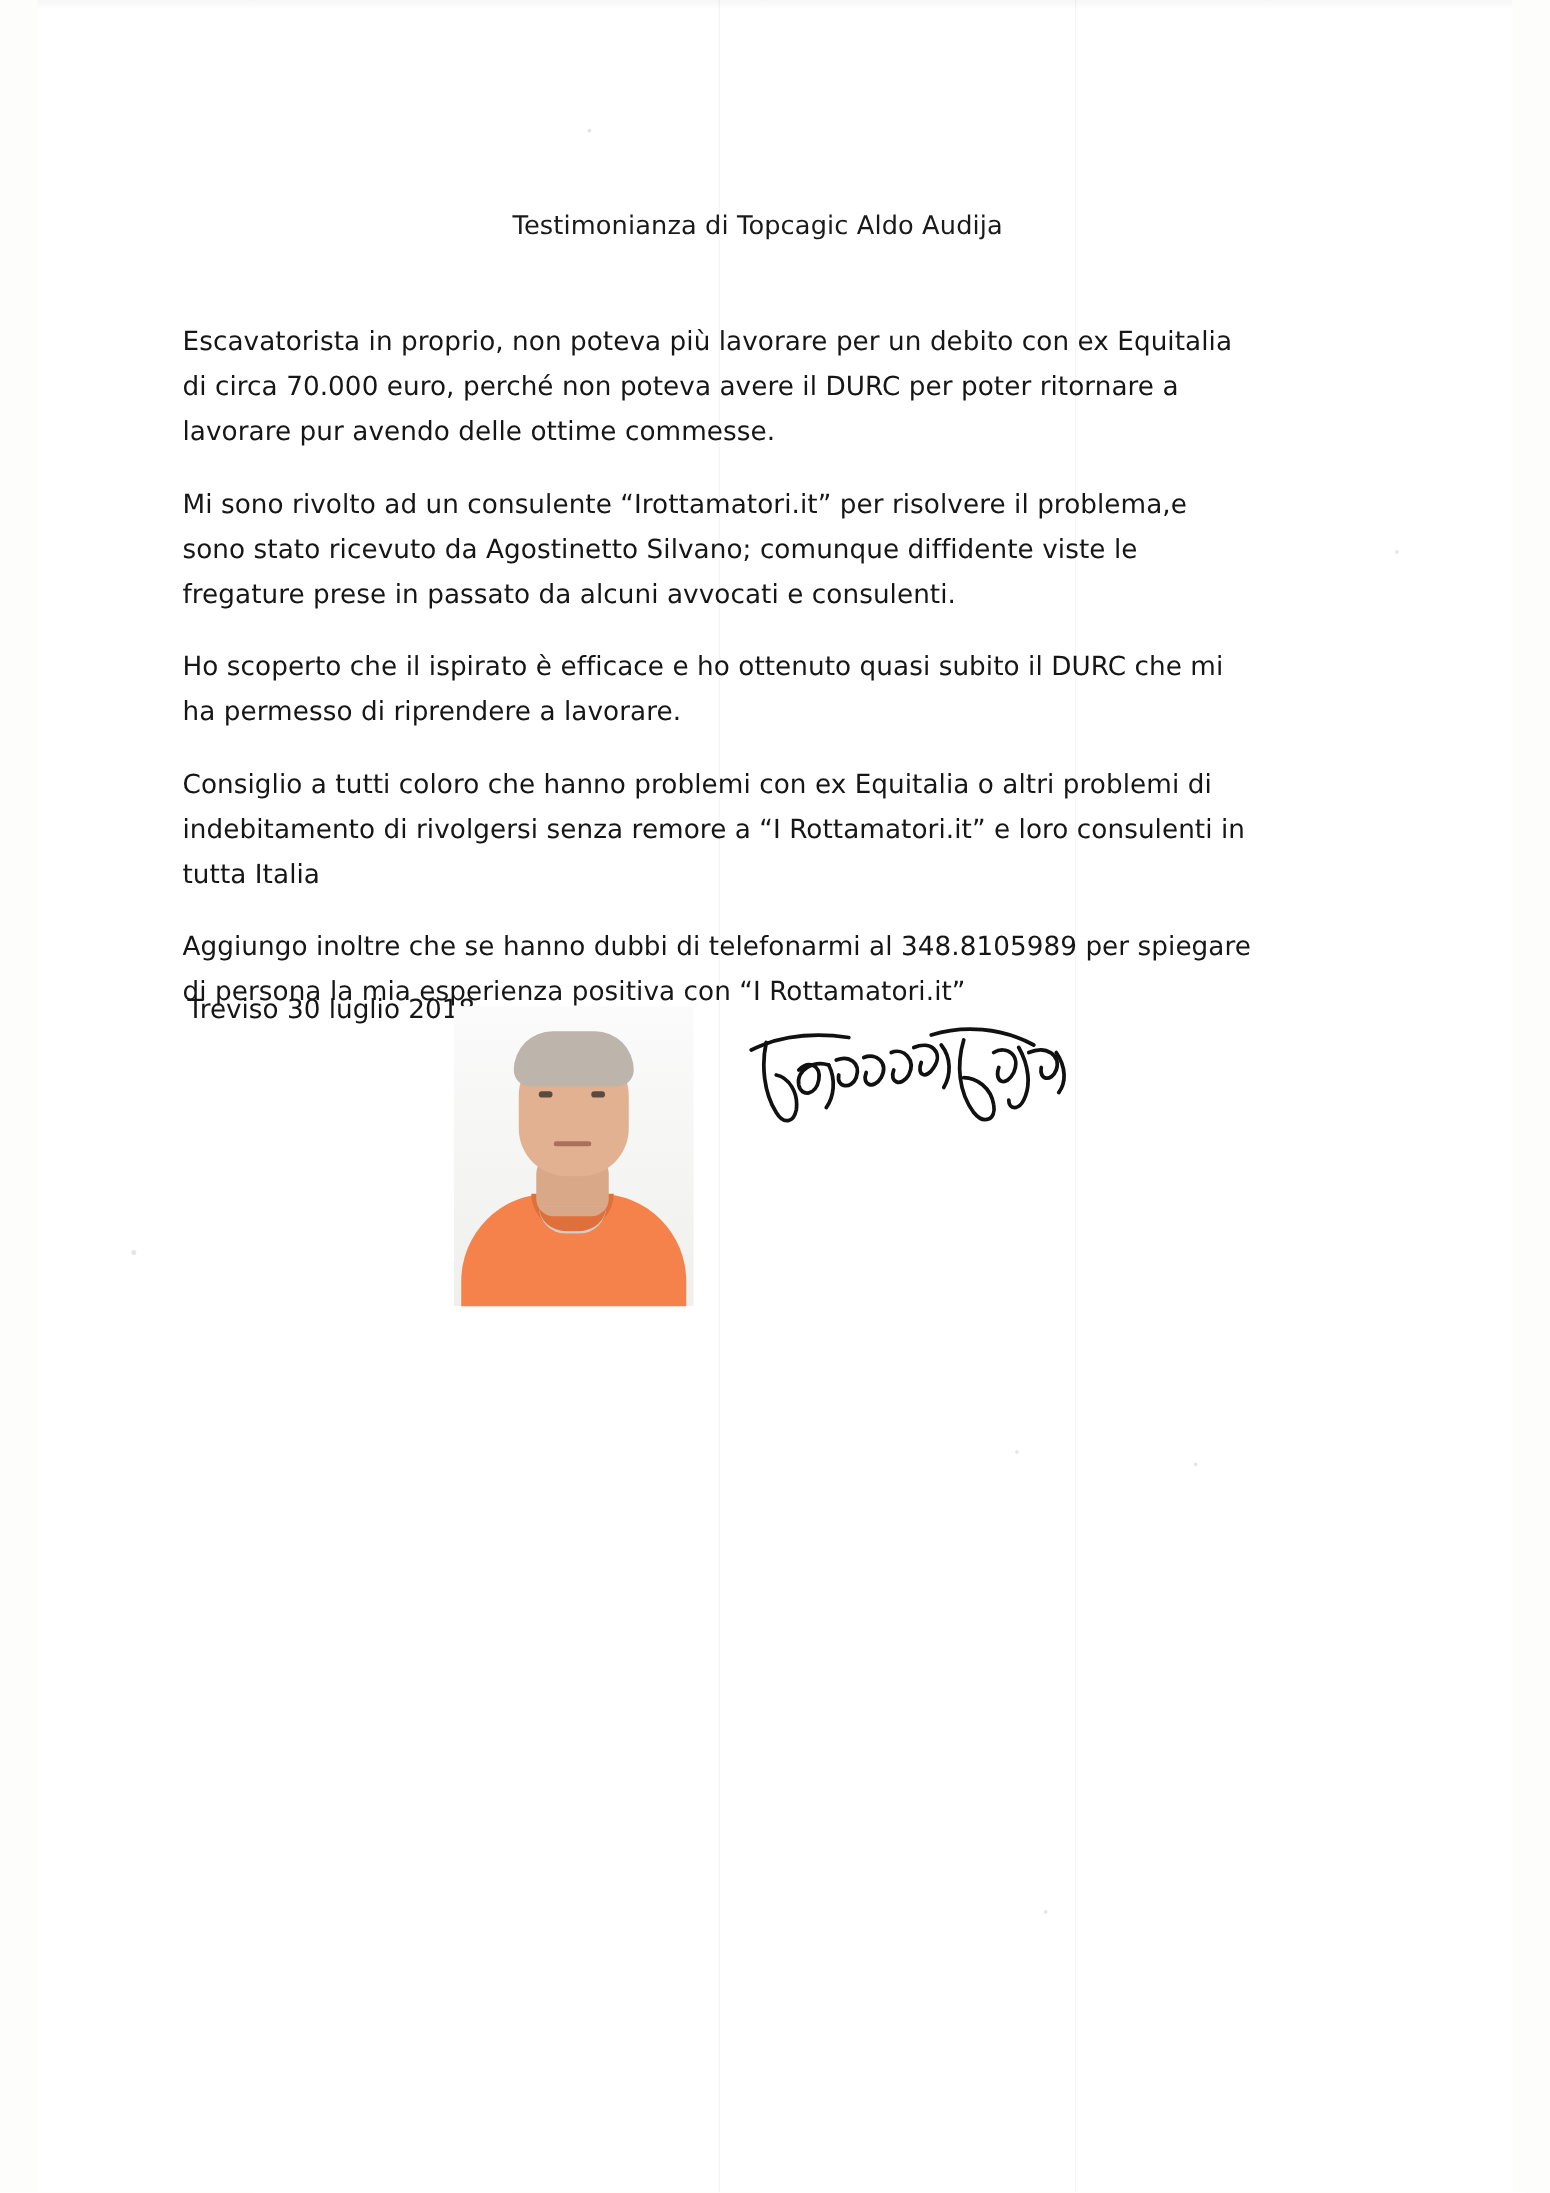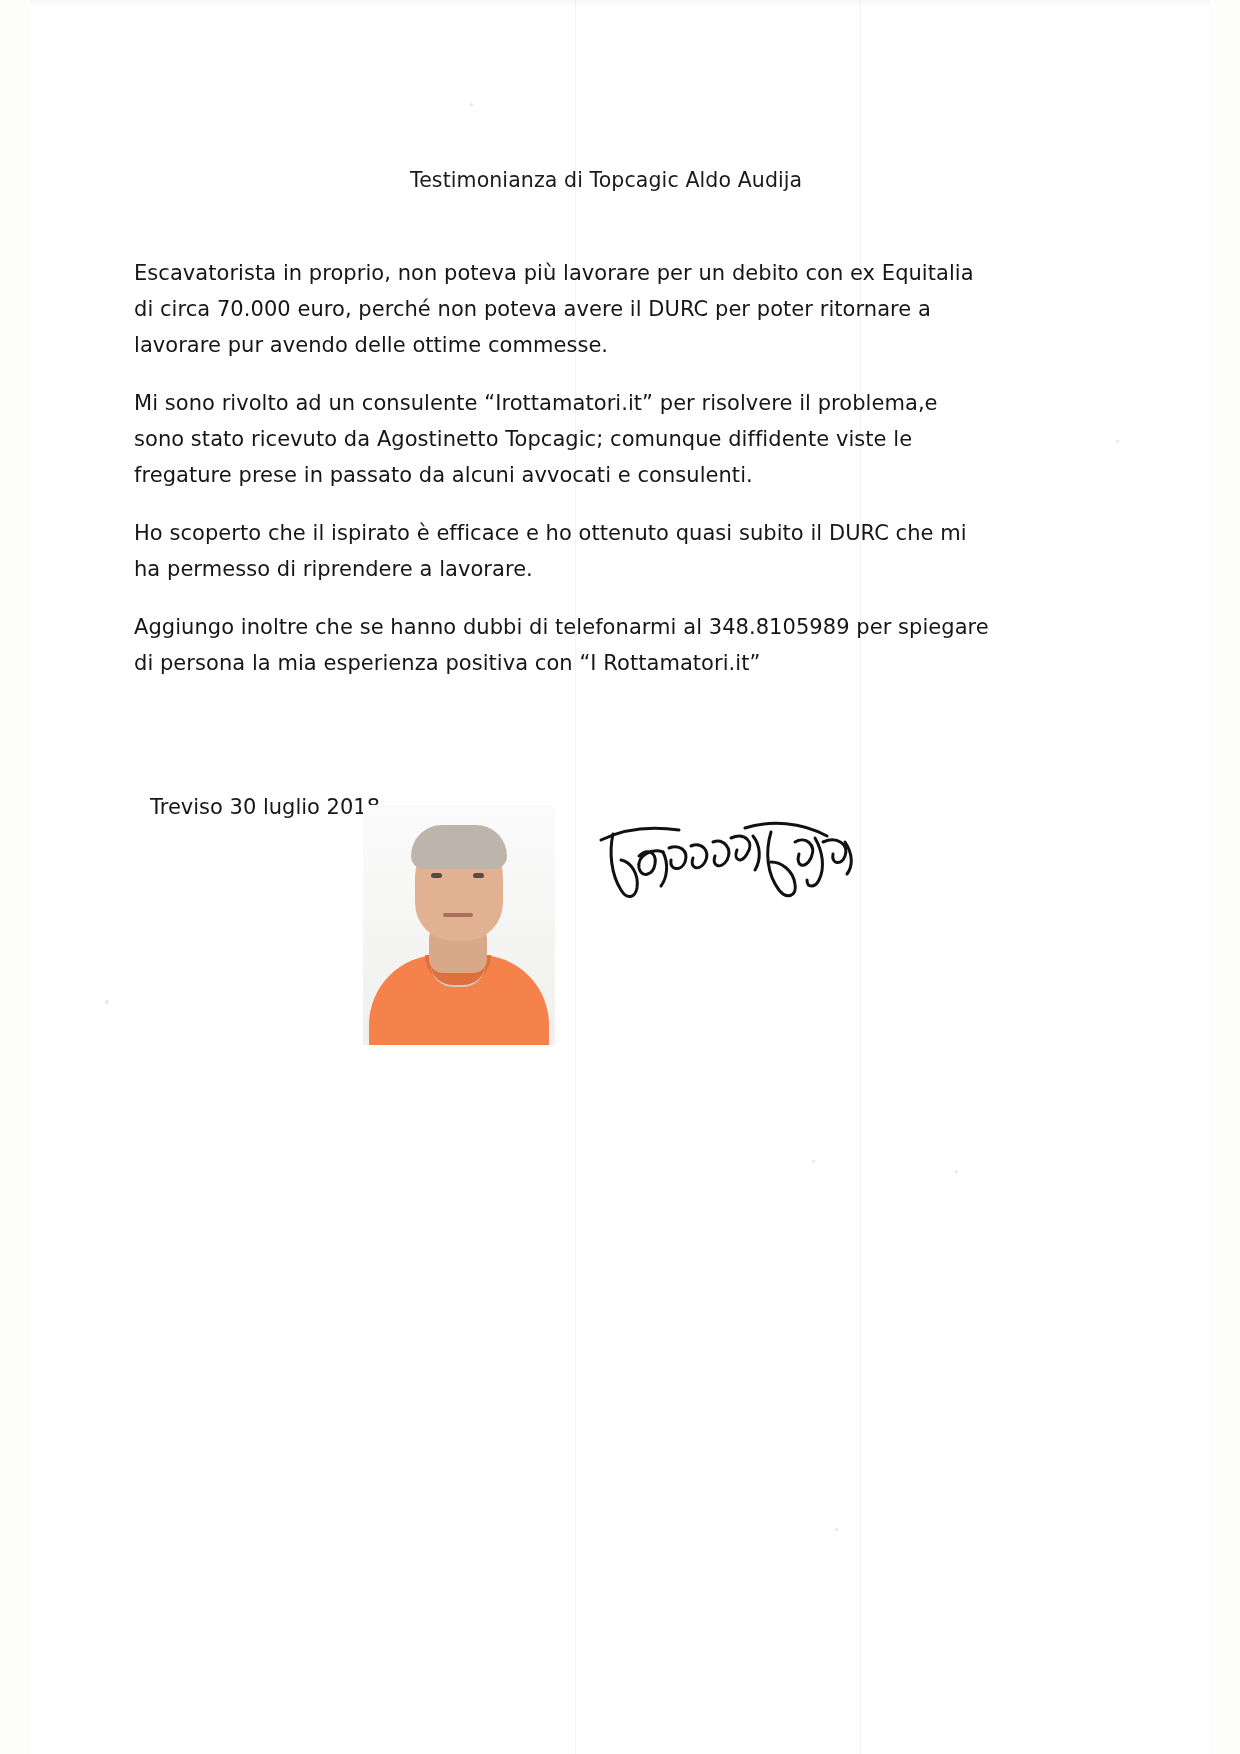--- a/index.html
+++ b/index.html
@@ -37,21 +37,21 @@
     position: absolute;
     left: 380px;
     top: 168px;
     font-size: 20.5px;
     letter-spacing: 0.1px;
     color: #1a1a1a;
   }
 
   .body-text {
     position: absolute;
-    left: 104px;
+    left: 116px;
     top: 255px;
     width: 860px;
   }
   .para {
     font-size: 21px;
     line-height: 36px;
     margin: 0 0 22px 0;
     color: #161616;
     letter-spacing: 0.05px;
   }
@@ -183,22 +183,23 @@
   <div class="speck" style="left:1086px;top:440px;width:3px;height:3px;"></div>
   <div class="speck" style="left:75px;top:1000px;width:4px;height:4px;"></div>
   <div class="speck" style="left:782px;top:1160px;width:3px;height:3px;"></div>
   <div class="speck" style="left:925px;top:1170px;width:3px;height:3px;"></div>
   <div class="speck" style="left:805px;top:1528px;width:3px;height:3px;"></div>
 
   <div class="doc-title">Testimonianza di Topcagic Aldo Audija</div>
 
   <div class="body-text">
     <p class="para">Escavatorista in proprio, non poteva più lavorare per un debito con ex Equitalia di circa 70.000 euro, perché non poteva avere il DURC per poter ritornare a lavorare pur avendo delle ottime commesse.</p>
-    <p class="para">Mi sono rivolto ad un consulente “Irottamatori.it” per risolvere il problema,e sono stato ricevuto da Agostinetto Topcagic; comunque diffidente viste le fregature prese in passato da alcuni avvocati e consulenti.</p>
+    <p class="para">Mi sono rivolto ad un consulente “Irottamatori.it” per risolvere il problema,e sono stato ricevuto da Agostinetto Silvano; comunque diffidente viste le fregature prese in passato da alcuni avvocati e consulenti.</p>
     <p class="para">Ho scoperto che il ispirato è efficace e ho ottenuto quasi subito il DURC che mi ha permesso di riprendere a lavorare.</p>
+    <p class="para">Consiglio a tutti coloro che hanno problemi con ex Equitalia o altri problemi di indebitamento di rivolgersi senza remore a “I Rottamatori.it”  e loro consulenti in tutta Italia</p>
     <p class="para">Aggiungo inoltre che se hanno dubbi di telefonarmi al 348.8105989 per spiegare di persona la mia esperienza positiva con “I Rottamatori.it”</p>
   </div>
 
   <div class="date-line">Treviso 30 luglio 2018</div>
 
   <div class="photo">
     <div class="photo-bg"></div>
     <div class="ph-shirt"></div>
     <div class="ph-neck"></div>
     <div class="ph-head"></div>

